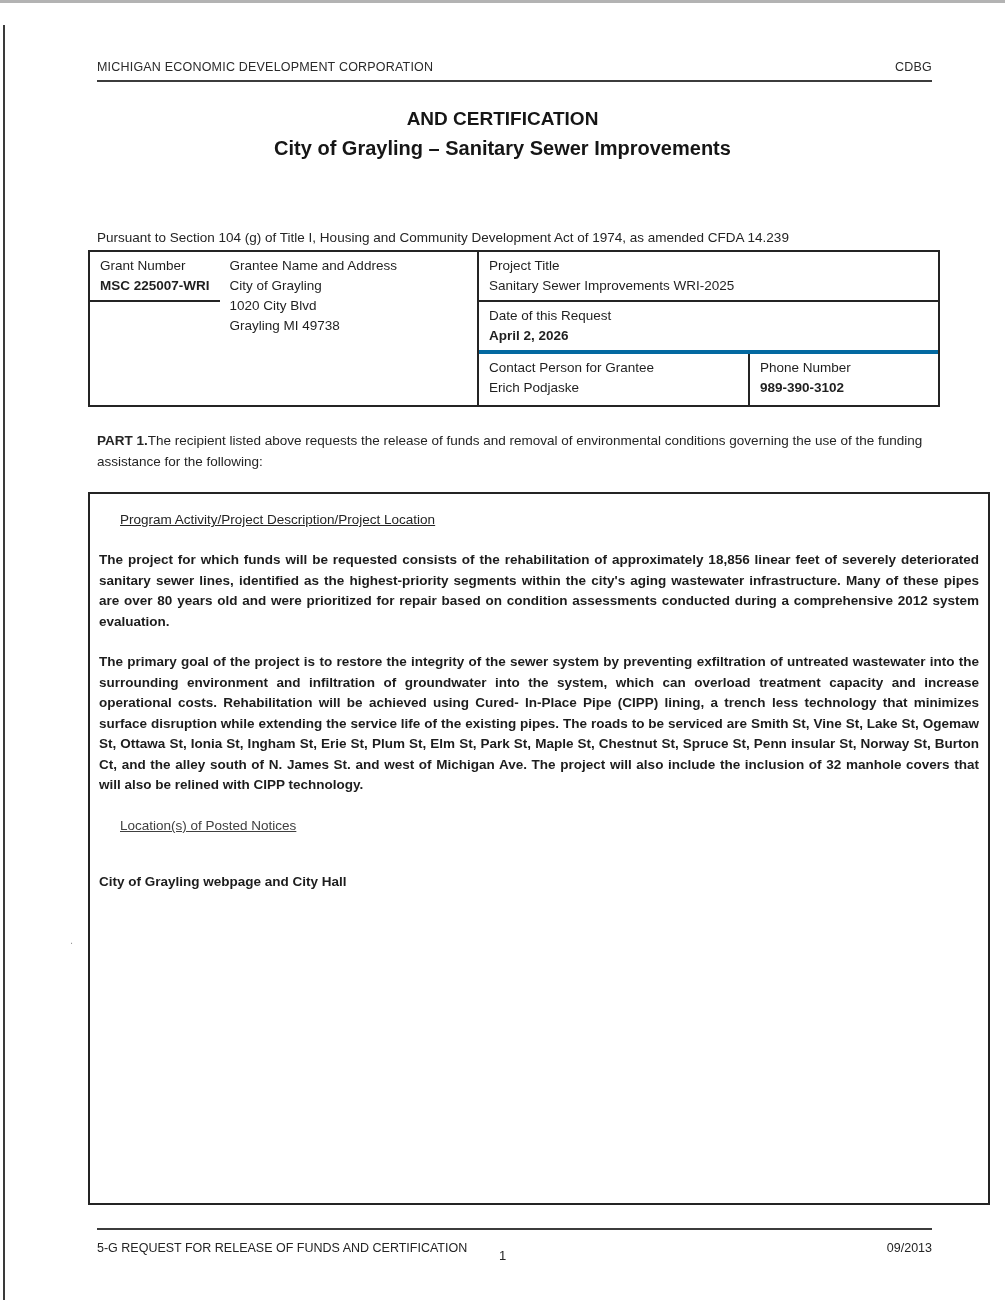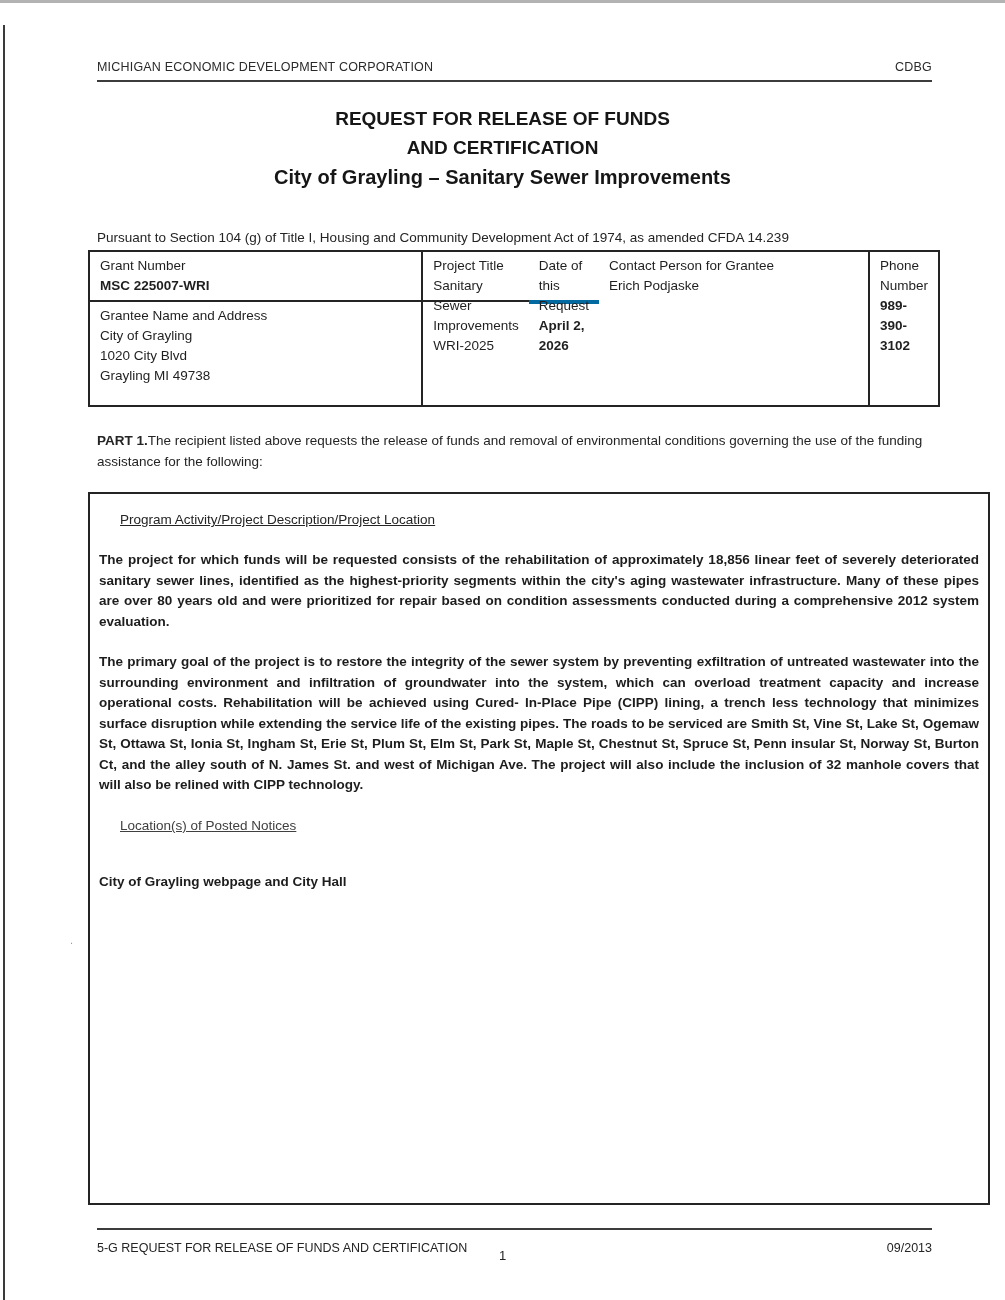--- a/index.html
+++ b/index.html
@@ -30,22 +30,22 @@
 
   
   .pursuant{position:absolute;left:97px;top:230px;width:845px;font-size:13.5px;color:#242424;}
 
   
   .info-table{
     position:absolute;left:88px;top:250px;width:852px;height:157px;
     border:2px solid #242424;box-sizing:border-box;display:flex;
     font-size:13.5px;line-height:20px;
   }
-  .it-left{width:389px;border-right:2px solid #242424;box-sizing:border-box;display:flex;flex-direction:column;}
-  .it-right{flex:1;display:flex;flex-direction:row;}
+  .it-left{width:389px;border-right:2px solid #242424;box-sizing:border-box;display:flex;}
+  .it-right{flex:1;display:flex;flex-direction:column;}
   .cell{padding:4px 10px;box-sizing:border-box;}
   .it-grant{height:50px;border-bottom:2px solid #242424;}
   .it-grantee{flex:1;}
   .it-project{height:50px;border-bottom:2px solid #242424;}
   .it-date{height:52px;border-bottom:4px solid #0369a1;}
   .it-contactrow{flex:1;display:flex;}
   .it-contact{width:271px;border-right:2px solid #242424;box-sizing:border-box;}
   .it-phone{flex:1;}
   .bold{font-weight:bold;}
 
@@ -88,21 +88,20 @@
 <div class="scan-top-band"></div>
 <div class="scan-left-line"></div>
 <div class="scan-dot">.</div>
 
 <div class="doc-header">
   <span>MICHIGAN ECONOMIC DEVELOPMENT CORPORATION</span>
   <span>CDBG</span>
 </div>
 
 <div class="title-block">
-  <div class="title-line1">REQUEST FOR RELEASE OF FUNDS</div>
   <div class="title-line2">AND CERTIFICATION</div>
   <div class="title-line3">City of Grayling – Sanitary Sewer Improvements</div>
 </div>
 
 <div class="pursuant">Pursuant to Section 104 (g) of Title I, Housing and Community Development Act of 1974, as amended CFDA 14.239</div>
 
 <div class="info-table">
   <div class="it-left">
     <div class="cell it-grant">
       <div>Grant Number</div>

